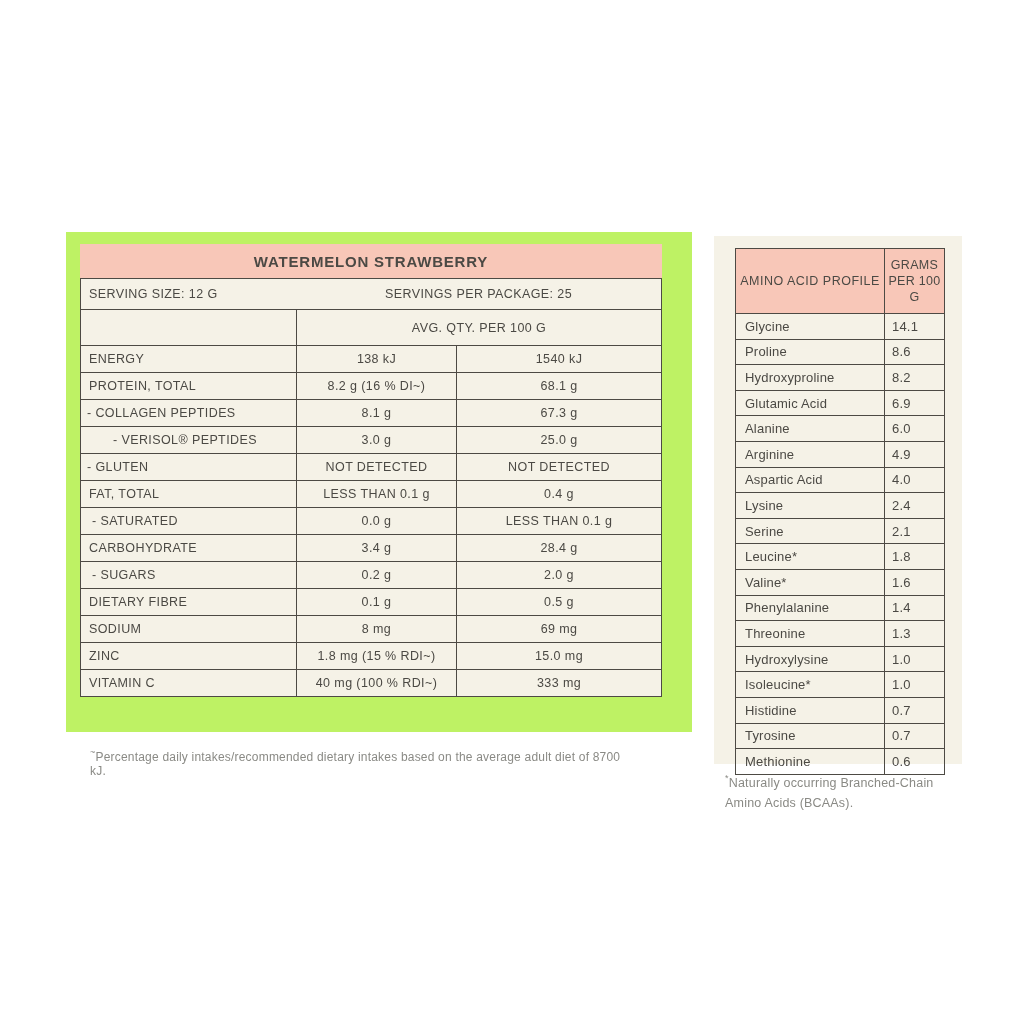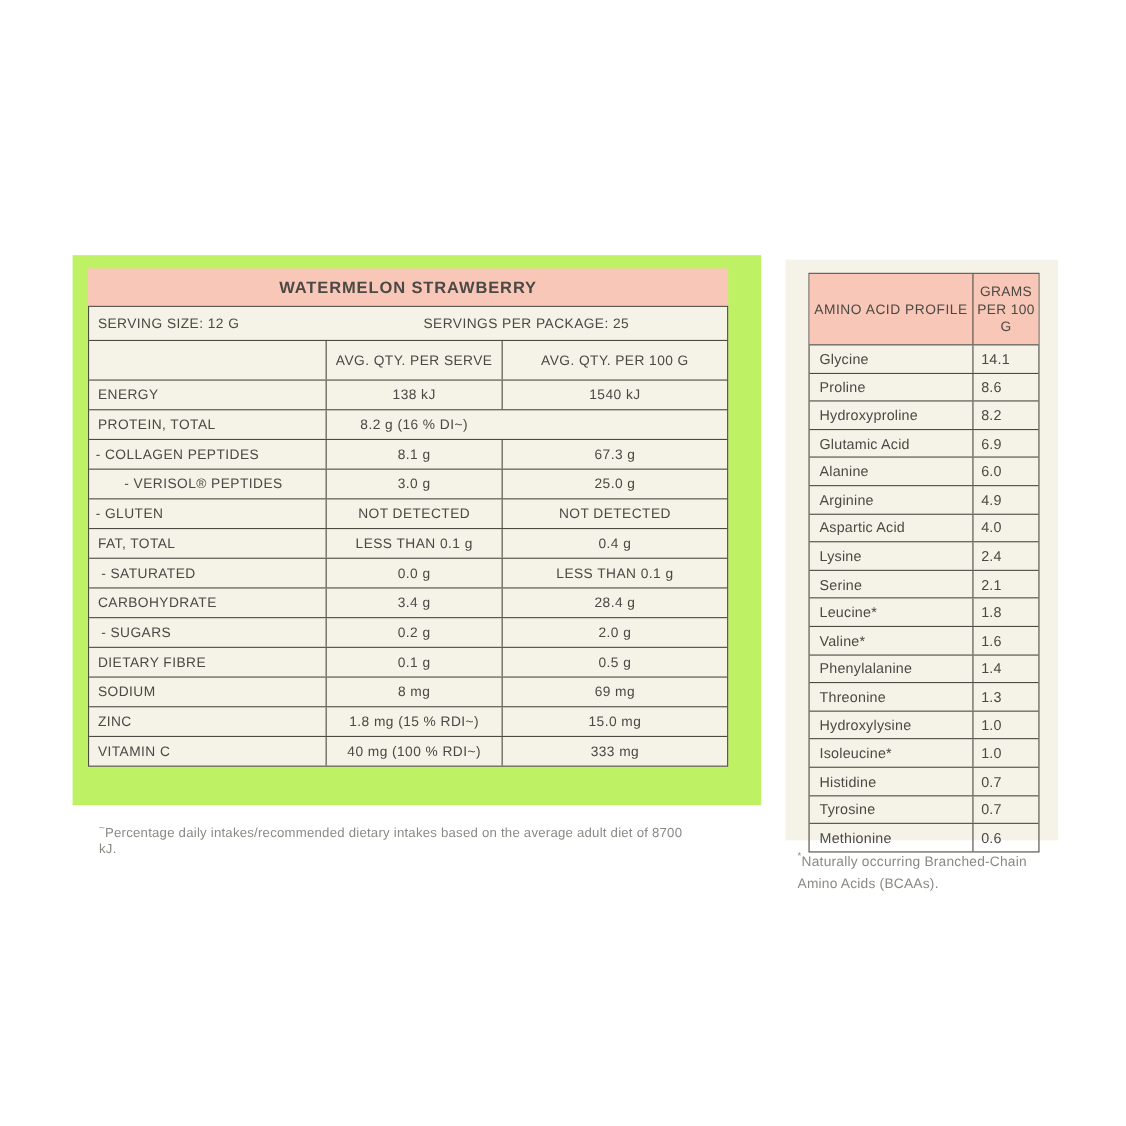--- a/index.html
+++ b/index.html
@@ -66,32 +66,32 @@
     <div class="pink-head">WATERMELON STRAWBERRY</div>
     <div class="tbody">
 
       <div class="row serving-row">
         <div class="serving-left">SERVING SIZE: 12 G</div>
         <div class="serving-right">SERVINGS PER PACKAGE: 25</div>
       </div>
 
       <div class="row colhead-row">
         <div class="c1"></div>
-        <div class="c2">AVG. QTY. PER SERVE</div>
         <div class="c3">AVG. QTY. PER 100 G</div>
       </div>
 
       <div class="row data-row">
         <div class="c1 ind0">ENERGY</div>
         <div class="c2">138 kJ</div>
         <div class="c3">1540 kJ</div>
       </div>
       <div class="row data-row">
         <div class="c1 ind0">PROTEIN, TOTAL</div>
         <div class="c2">8.2 g (16 % DI~)</div>
+        <div class="c3">68.1 g</div>
       </div>
       <div class="row data-row">
         <div class="c1 ind1">- COLLAGEN PEPTIDES</div>
         <div class="c2">8.1 g</div>
         <div class="c3">67.3 g</div>
       </div>
       <div class="row data-row">
         <div class="c1 ind2">- VERISOL® PEPTIDES</div>
         <div class="c2">3.0 g</div>
         <div class="c3">25.0 g</div>

